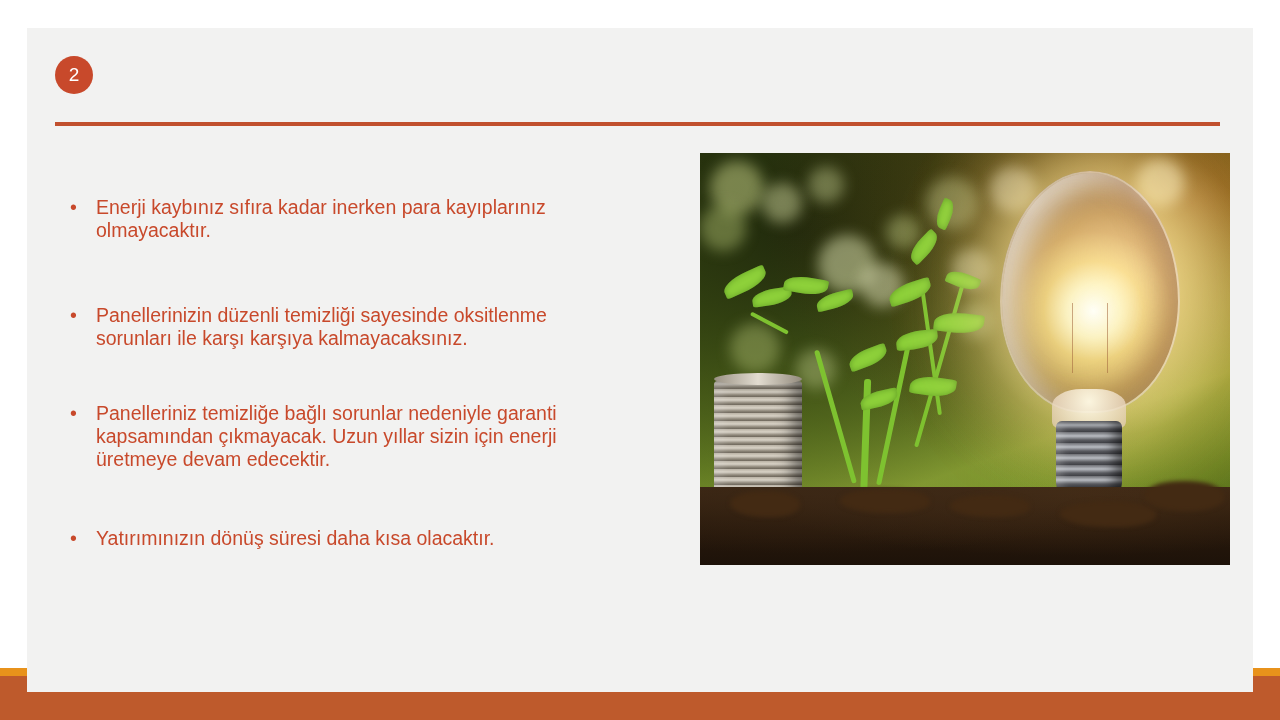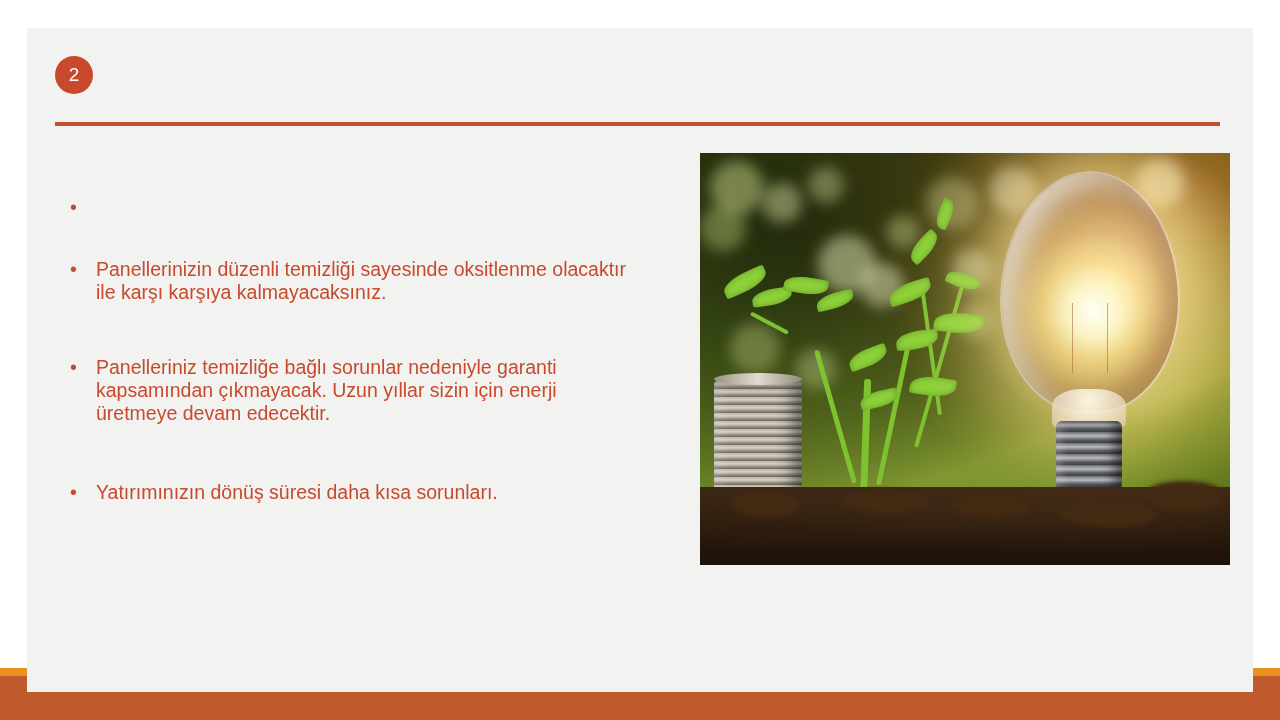--- a/index.html
+++ b/index.html
@@ -250,41 +250,42 @@
 
   <div class="title-row">
     <div class="num-badge">2</div>
   </div>
   <div class="title-rule"></div>
 
   <div class="bullets">
 
     <div class="bullet">
       <span class="dot">•</span>
+      <span>Enerji kaybınız sıfıra kadar inerken para kayıplarınız olmayacaktır.</span>
     </div>
 
     <div class="gap-lg"></div>
 
     <div class="bullet">
       <span class="dot">•</span>
-      <span>Panellerinizin düzenli temizliği sayesinde oksitlenme olacaktır ile karşı karşıya kalmayacaksınız.</span>
+      <span>Panellerinizin düzenli temizliği sayesinde oksitlenme sorunları ile karşı karşıya kalmayacaksınız.</span>
     </div>
 
     <div class="gap-md"></div>
 
     <div class="bullet">
       <span class="dot">•</span>
       <span>Panelleriniz temizliğe bağlı sorunlar nedeniyle garanti kapsamından çıkmayacak. Uzun yıllar sizin için enerji üretmeye devam edecektir.</span>
     </div>
 
     <div class="gap-sm"></div>
 
     <div class="bullet">
       <span class="dot">•</span>
-      <span>Yatırımınızın dönüş süresi daha kısa sorunları.</span>
+      <span>Yatırımınızın dönüş süresi daha kısa olacaktır.</span>
     </div>
 
   </div>
 
   <div class="photo">
     <div class="photo-inner">
 
       <div class="bokeh" style="left:10px;  top:8px;   width:54px; height:54px; background:rgba(205,215,140,0.50);"></div>
       <div class="bokeh" style="left:62px;  top:30px;  width:40px; height:40px; background:rgba(225,230,170,0.45);"></div>
       <div class="bokeh" style="left:0px;   top:52px;  width:46px; height:46px; background:rgba(180,195,115,0.45);"></div>

